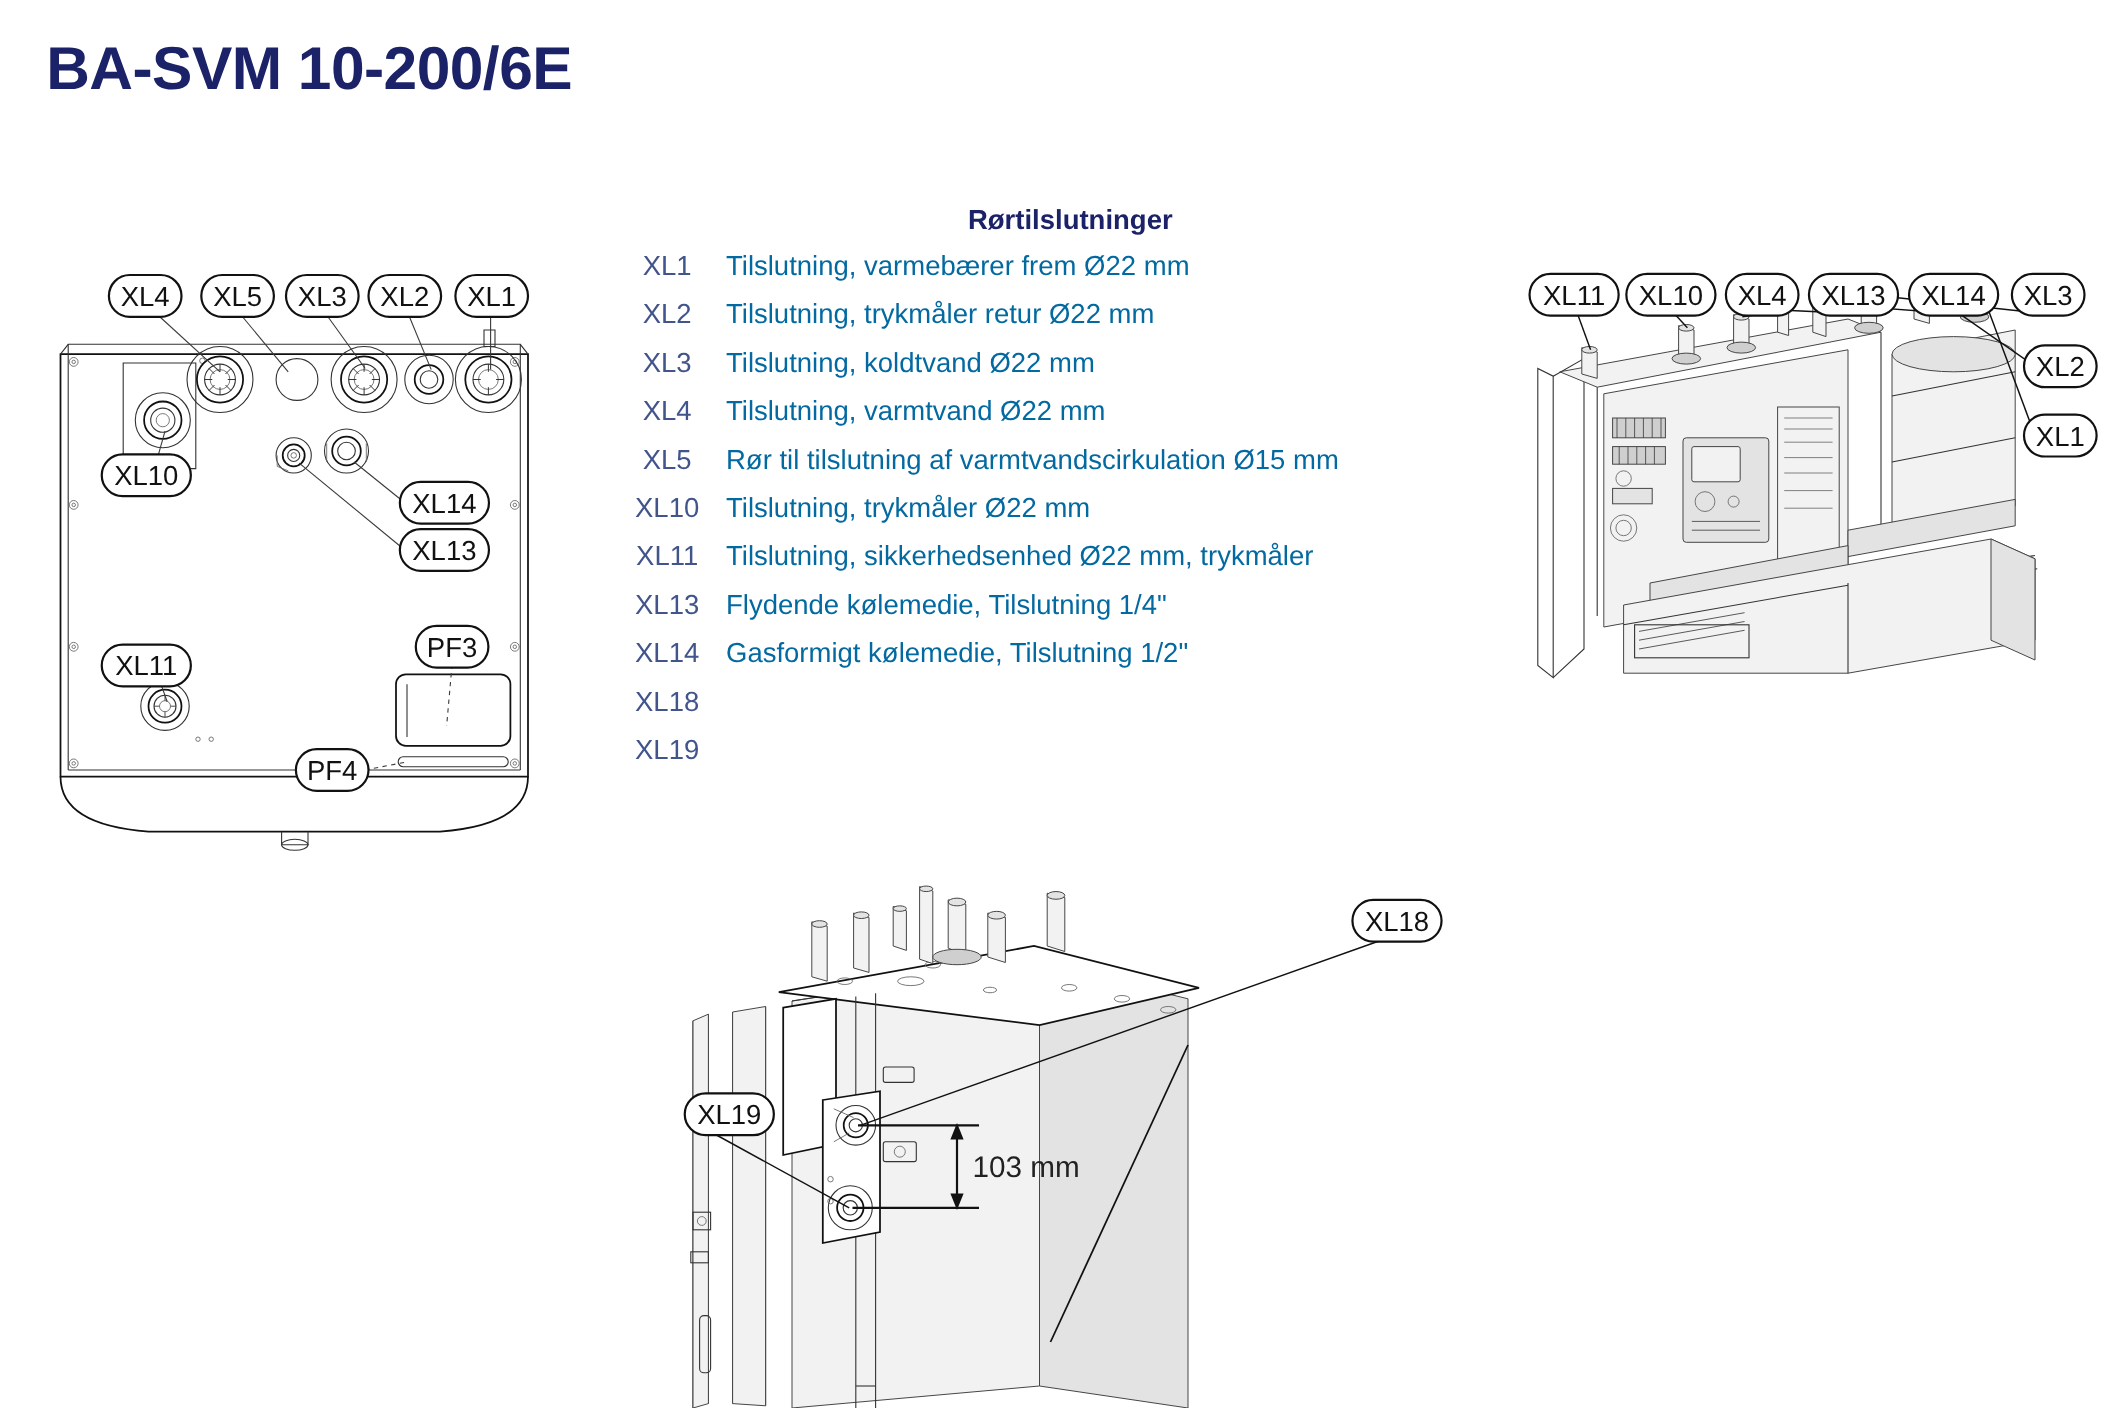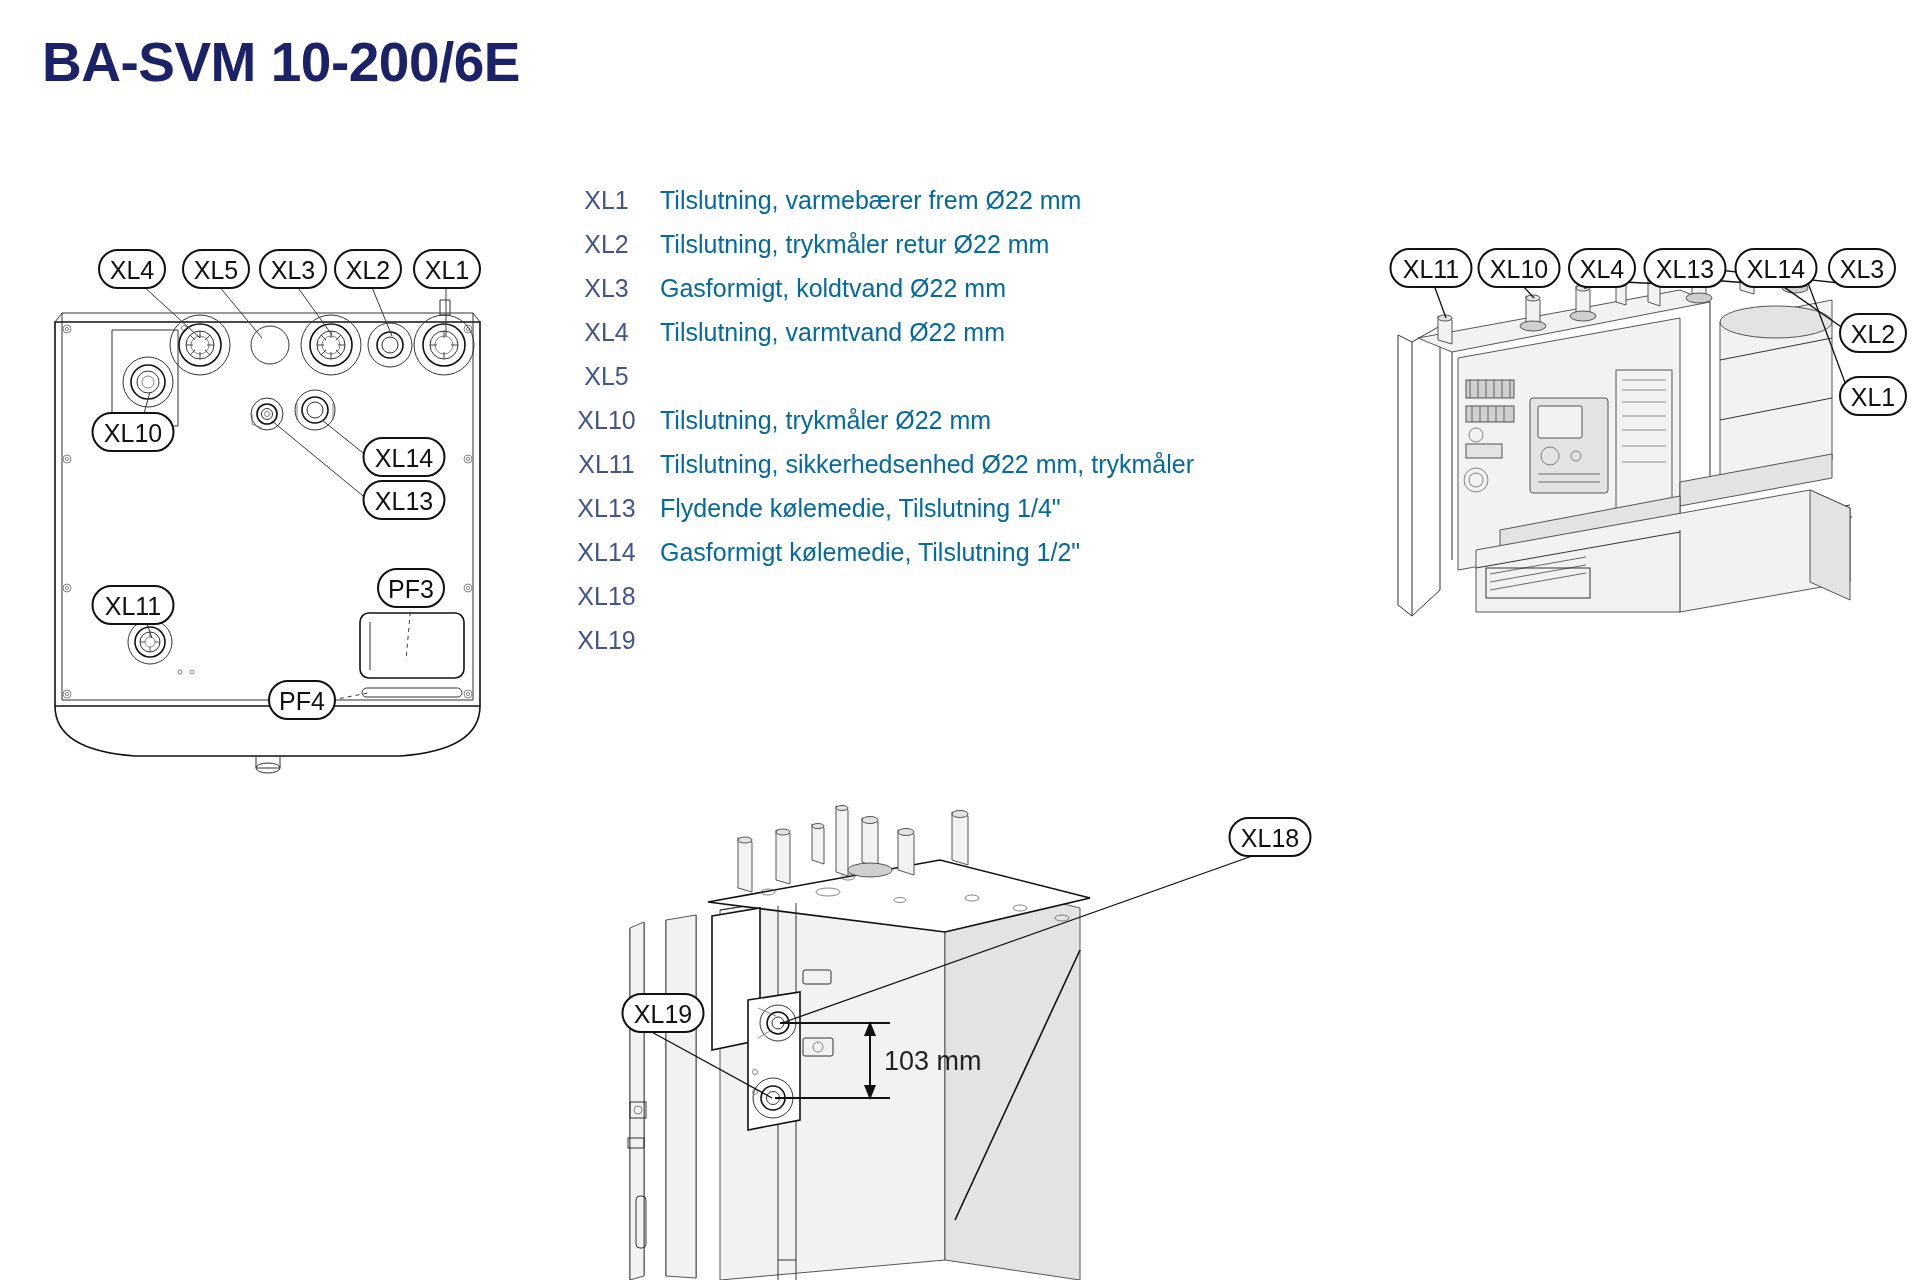--- a/index.html
+++ b/index.html
@@ -127,39 +127,41 @@
   }
 </style>
 </head>
 <body>
 
 <div id="page">
 
   <div class="doc-title">BA-SVM 10-200/6E</div>
 
   <div class="legend">
+    <div class="legend-heading">Rørtilslutninger</div>
     <div id="legend-rows">
         <div class="legend-row">
           <span class="legend-code">XL1</span>
           <span class="legend-desc">Tilslutning, varmebærer frem Ø22 mm</span>
         </div>
         <div class="legend-row">
           <span class="legend-code">XL2</span>
           <span class="legend-desc">Tilslutning, trykmåler retur Ø22 mm</span>
         </div>
         <div class="legend-row">
           <span class="legend-code">XL3</span>
-          <span class="legend-desc">Gasformigt, koldtvand Ø22 mm</span>
+          <span class="legend-desc">Tilslutning, koldtvand Ø22 mm</span>
         </div>
         <div class="legend-row">
           <span class="legend-code">XL4</span>
           <span class="legend-desc">Tilslutning, varmtvand Ø22 mm</span>
         </div>
         <div class="legend-row">
           <span class="legend-code">XL5</span>
+          <span class="legend-desc">Rør til tilslutning af varmtvandscirkulation Ø15 mm</span>
         </div>
         <div class="legend-row">
           <span class="legend-code">XL10</span>
           <span class="legend-desc">Tilslutning, trykmåler Ø22 mm</span>
         </div>
         <div class="legend-row">
           <span class="legend-code">XL11</span>
           <span class="legend-desc">Tilslutning, sikkerhedsenhed Ø22 mm, trykmåler</span>
         </div>
         <div class="legend-row">

